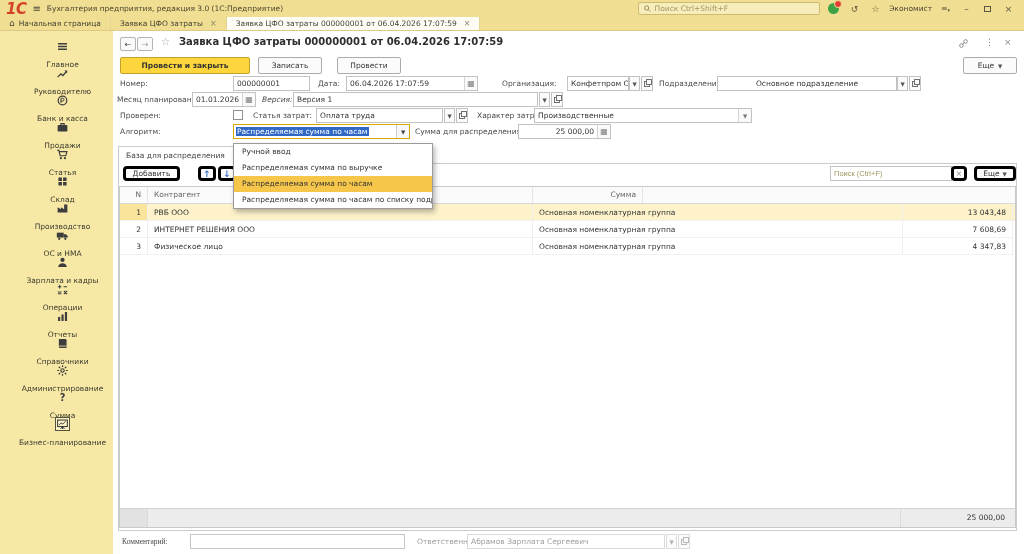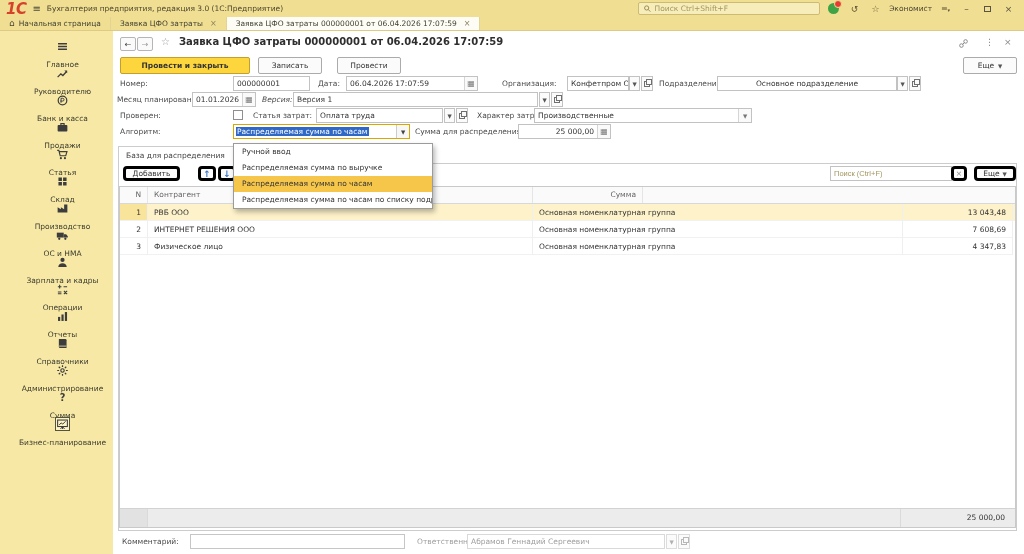--- a/index.html
+++ b/index.html
@@ -449,24 +449,24 @@
       </div>
     </div>
 
     <div class="dropdown">
         <div class="dd-item">Ручной ввод</div>
         <div class="dd-item">Распределяемая сумма по выручке</div>
         <div class="dd-item hl">Распределяемая сумма по часам</div>
         <div class="dd-item">Распределяемая сумма по часам по списку подразделений</div>
       </div>
 
-    <span class="lbl" style="left:9px;top:503px;">Комментарий:</span>
+    <span class="lbl" style="left:9px;top:503px;font-family:Liberation Serif, serif;">Комментарий:</span>
     <input class="cinput" style="">
     <span class="lbl dis" style="left:304px;top:503px;">Ответственный:</span>
     <span class="fld dis" style="left:354px;top:503px;width:198px;">
-        <span>Абрамов Геннадий Сергеевич</span>
+        <span>Абрамов Зарплата Сергеевич</span>
       </span>
     <span class="fbtn dis" style="left:553px;top:503px;width:11px;">▼</span>
     <span class="fbtn dis" style="left:565px;top:503px;width:12px;">
         <span class="open-ic"></span>
       </span>
   </div>
 </div>
 
 </body></html>

